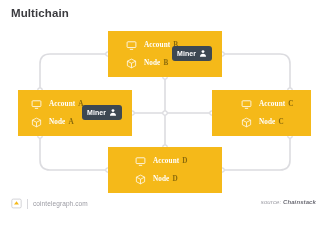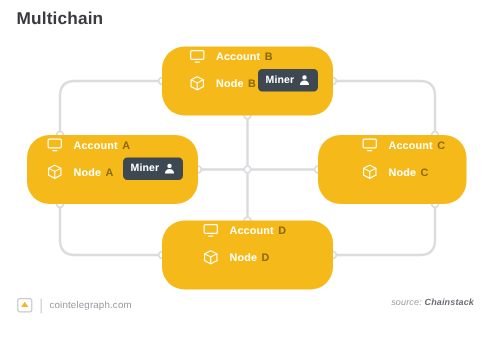--- a/index.html
+++ b/index.html
@@ -39,24 +39,25 @@
     left: 0;
     top: 0;
     width: 327px;
     height: 168px;
   }
 
   
   .node {
     position: absolute;
     background: #F5B919;
-    border-radius: 15px;
+    border-radius: 0;
     box-sizing: border-box;
     display: flex;
-    align-items: flex-start;
+    align-items: center;
+    font-family: Liberation Serif, serif;
   }
   .node-inner {
     display: flex;
     align-items: center;
     gap: 6px;
   }
   .node-icons {
     display: flex;
     flex-direction: column;
     justify-content: center;

